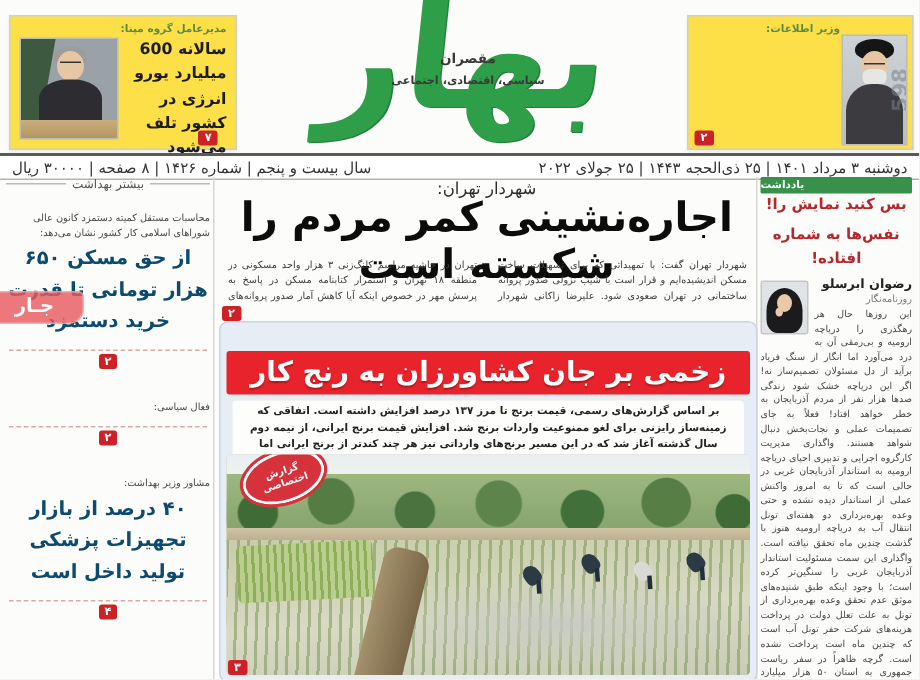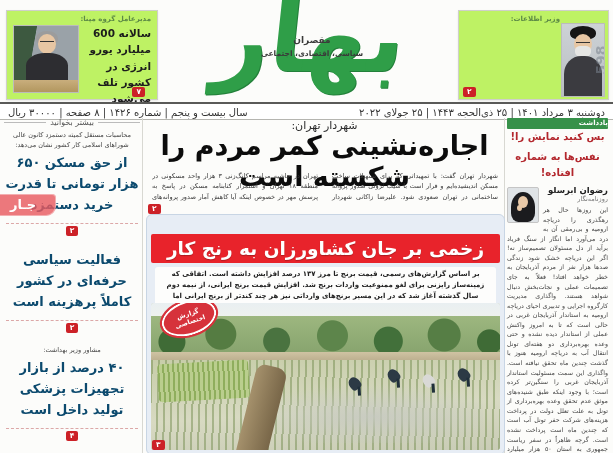--- a/index.html
+++ b/index.html
@@ -1,20 +1,20 @@
 <!DOCTYPE html>
 <html lang="fa" dir="rtl"><head>
 <meta charset="utf-8">
 <style>
   html,body{margin:0;padding:0;background:#e9e9e7;}
   #page{position:relative;width:613px;height:453px;background:#fcfcfa;overflow:hidden;
         font-family:"DejaVu Sans",sans-serif;direction:rtl;}
 
   
-  .topbox{position:absolute;top:10px;height:88px;background:#bef264;border:1px solid #cfcfca;
+  .topbox{position:absolute;top:10px;height:88px;background:#fde047;border:1px solid #cfcfca;
           box-shadow:0 1px 2px rgba(0,0,0,.08);}
   .topbox .kick{position:absolute;top:4px;font-size:7px;font-weight:bold;color:#5d8a46;}
   .topbox .hl{position:absolute;font-size:10.5px;font-weight:bold;color:#1c1c1c;line-height:1.55;text-align:right;}
   .badge{display:inline-block;background:#cc2127;color:#fff;font-size:7.5px;line-height:10px;
          padding:0 4px;border-radius:2px;font-weight:bold;}
 
   
   .portrait{position:absolute;overflow:hidden;background:linear-gradient(#cdd2d6,#b9bec2);border:1px solid #bbb;}
   .p-man{background:linear-gradient(100deg,#3d5940 0 30%,#9aa2a8 31% 100%);}
   .head{position:absolute;border-radius:50%;background:#e7c6a3;}
@@ -39,21 +39,21 @@
   #tagline .t2{font-size:7.5px;font-weight:bold;}
   .redmark{position:absolute;width:8px;height:8px;background:#cc2127;border-radius:1px;}
 
   
   .vrule{position:absolute;top:118px;bottom:0;width:1px;background:#d8d8d2;}
 
   
   #leftcol{position:absolute;left:4px;top:118px;width:136px;}
   .rm-head{display:flex;align-items:center;gap:4px;color:#555;font-size:8px;margin-bottom:3px;}
   .rm-head:before,.rm-head:after{content:"";flex:1;border-top:1px solid #bbb;}
-  .item .k{font-size:6.5px;color:#444;text-align:center;line-height:1.5;margin:4px 0 1px;}
+  .item .k{font-size:6.5px;color:#444;text-align:right;line-height:1.5;margin:14px 0 1px;}
   .item .h{font-size:13px;font-weight:bold;color:#0c4a6e;text-align:center;line-height:1.62;}
   .div-dot{position:relative;border-top:1px dashed #dca7a7;margin:8px 2px 6px;text-align:center;}
   .div-dot .badge{position:relative;top:-6px;}
 
   
   #jaar{position:absolute;left:-10px;top:194px;width:66px;height:22px;background:rgba(232,90,96,.82);
         border-radius:4px 4px 10px 4px;color:#fff;font-weight:bold;font-size:13px;text-align:center;
         line-height:22px;z-index:5;box-shadow:0 0 0 1px rgba(255,255,255,.4) inset;}
 
   
@@ -97,21 +97,21 @@
       background:#2c3a45;transform:rotate(-38deg);}
   .farmer:after{content:"";position:absolute;left:3px;top:11px;width:3px;height:9px;background:#20303b;transform:rotate(34deg);}
   .farmer.light{background:#d9d9d6;}
   #stamp{position:absolute;left:8px;top:-4px;width:56px;height:34px;transform:rotate(-18deg);
       background:#d6323b;border-radius:50%;border:2px solid #d6323b;box-shadow:0 0 0 2px #fff inset;
       color:#fff;font-size:6.5px;font-weight:bold;display:flex;align-items:center;justify-content:center;text-align:center;z-index:4;}
   #feat-badge{position:absolute;left:5px;bottom:4px;z-index:4;}
 
   
   #notecol{position:absolute;left:507px;top:118px;width:101px;}
-  #note-sec{background:#37914a;color:#fff;font-size:7px;font-weight:bold;text-align:right;
+  #note-sec{background:#37914a;color:#fff;font-size:7px;font-weight:bold;text-align:left;
             line-height:11px;height:11px;border-radius:1px;}
   .note-title{color:#b3272d;font-size:10px;font-weight:bold;text-align:center;line-height:1.6;}
   #note-flow{margin-top:4px;}
   #note-photo{float:left;width:30px;height:34px;margin:2px 4px 2px 0;position:relative;overflow:hidden;
               background:#dfe3e6;border:1px solid #c5c5c5;border-radius:2px;}
   .chador{position:absolute;left:3px;top:4px;width:24px;height:30px;border-radius:50% 50% 30% 30%;background:#1b1b1e;}
   .nface{position:absolute;left:10px;top:8px;width:10px;height:12px;border-radius:50%;background:#e9c9a8;}
   .nhand{position:absolute;left:9px;top:17px;width:5px;height:6px;border-radius:50%;background:#e9c9a8;}
   #note-author{font-size:8.5px;font-weight:bold;color:#222;text-align:right;}
   #note-role{font-size:6.5px;color:#777;text-align:right;margin-bottom:2px;}
@@ -198,32 +198,32 @@
         <div class="nface"></div>
         <div class="nhand"></div>
       </div>
       <div id="note-author">رضوان ابرسلو</div>
       <div id="note-role">روزنامه‌نگار</div>
       <div id="note-body">این روزها حال هر رهگذری را دریاچه ارومیه و بی‌رمقی آن به درد می‌آورد اما انگار از سنگ فریاد برآید از دل مسئولان تصمیم‌ساز نه! اگر این دریاچه خشک شود زندگی صدها هزار نفر از مردم آذربایجان به خطر خواهد افتاد! فعلاً به جای تصمیمات عملی و نجات‌بخش دنبال شواهد هستند. واگذاری مدیریت کارگروه اجرایی و تدبیری احیای دریاچه ارومیه به استاندار آذربایجان غربی در حالی است که تا به امروز واکنش عملی از استاندار دیده نشده و حتی وعده بهره‌برداری دو هفته‌ای تونل انتقال آب به دریاچه ارومیه هنوز با گذشت چندین ماه تحقق نیافته است. واگذاری این سمت مسئولیت استاندار آذربایجان غربی را سنگین‌تر کرده است؛ با وجود اینکه طبق شنیده‌های موثق عدم تحقق وعده بهره‌برداری از تونل به علت تعلل دولت در پرداخت هزینه‌های شرکت حفر تونل آب است که چندین ماه است پرداخت نشده است. گرچه ظاهراً در سفر ریاست جمهوری به استان ۵۰ هزار میلیارد اعتبار اختصاصی داده شده تا شاید آب روانه دریاچه شود. اگر دولت پول ندارد و یا نمی‌خواهد دریاچه ارومیه را نجات دهد حداقل با مردم صادق باشد. دولت در استان باید پیش از پیدا کردن مقصران و مشغول کردن مردم، تک روزنه‌های امید را از بین نبرد و نگین فیروزه‌ای ایران را نجات دهد.</div>
     </div>
   </div>
 
   <div id="leftcol">
-    <div class="rm-head">بیشتر بخوانید</div>
+    <div class="rm-head">بیشتر بهداشت</div>
 
     <div class="item">
       <div class="k">محاسبات مستقل کمیته دستمزد کانون عالی شوراهای اسلامی کار کشور نشان می‌دهد:</div>
       <div class="h">از حق مسکن ۶۵۰ هزار تومانی تا قدرت خرید دستمزد</div>
       <div class="div-dot">
         <span class="badge">۲</span>
       </div>
     </div>
 
     <div class="item">
-      <div class="h">فعالیت سیاسی حرفه‌ای در کشور کاملاً پرهزینه است</div>
+      <div class="k">فعال سیاسی:</div>
       <div class="div-dot">
         <span class="badge">۲</span>
       </div>
     </div>
 
     <div class="item">
       <div class="k">مشاور وزیر بهداشت:</div>
       <div class="h">۴۰ درصد از بازار تجهیزات پزشکی تولید داخل است</div>
       <div class="div-dot">
         <span class="badge">۴</span>

